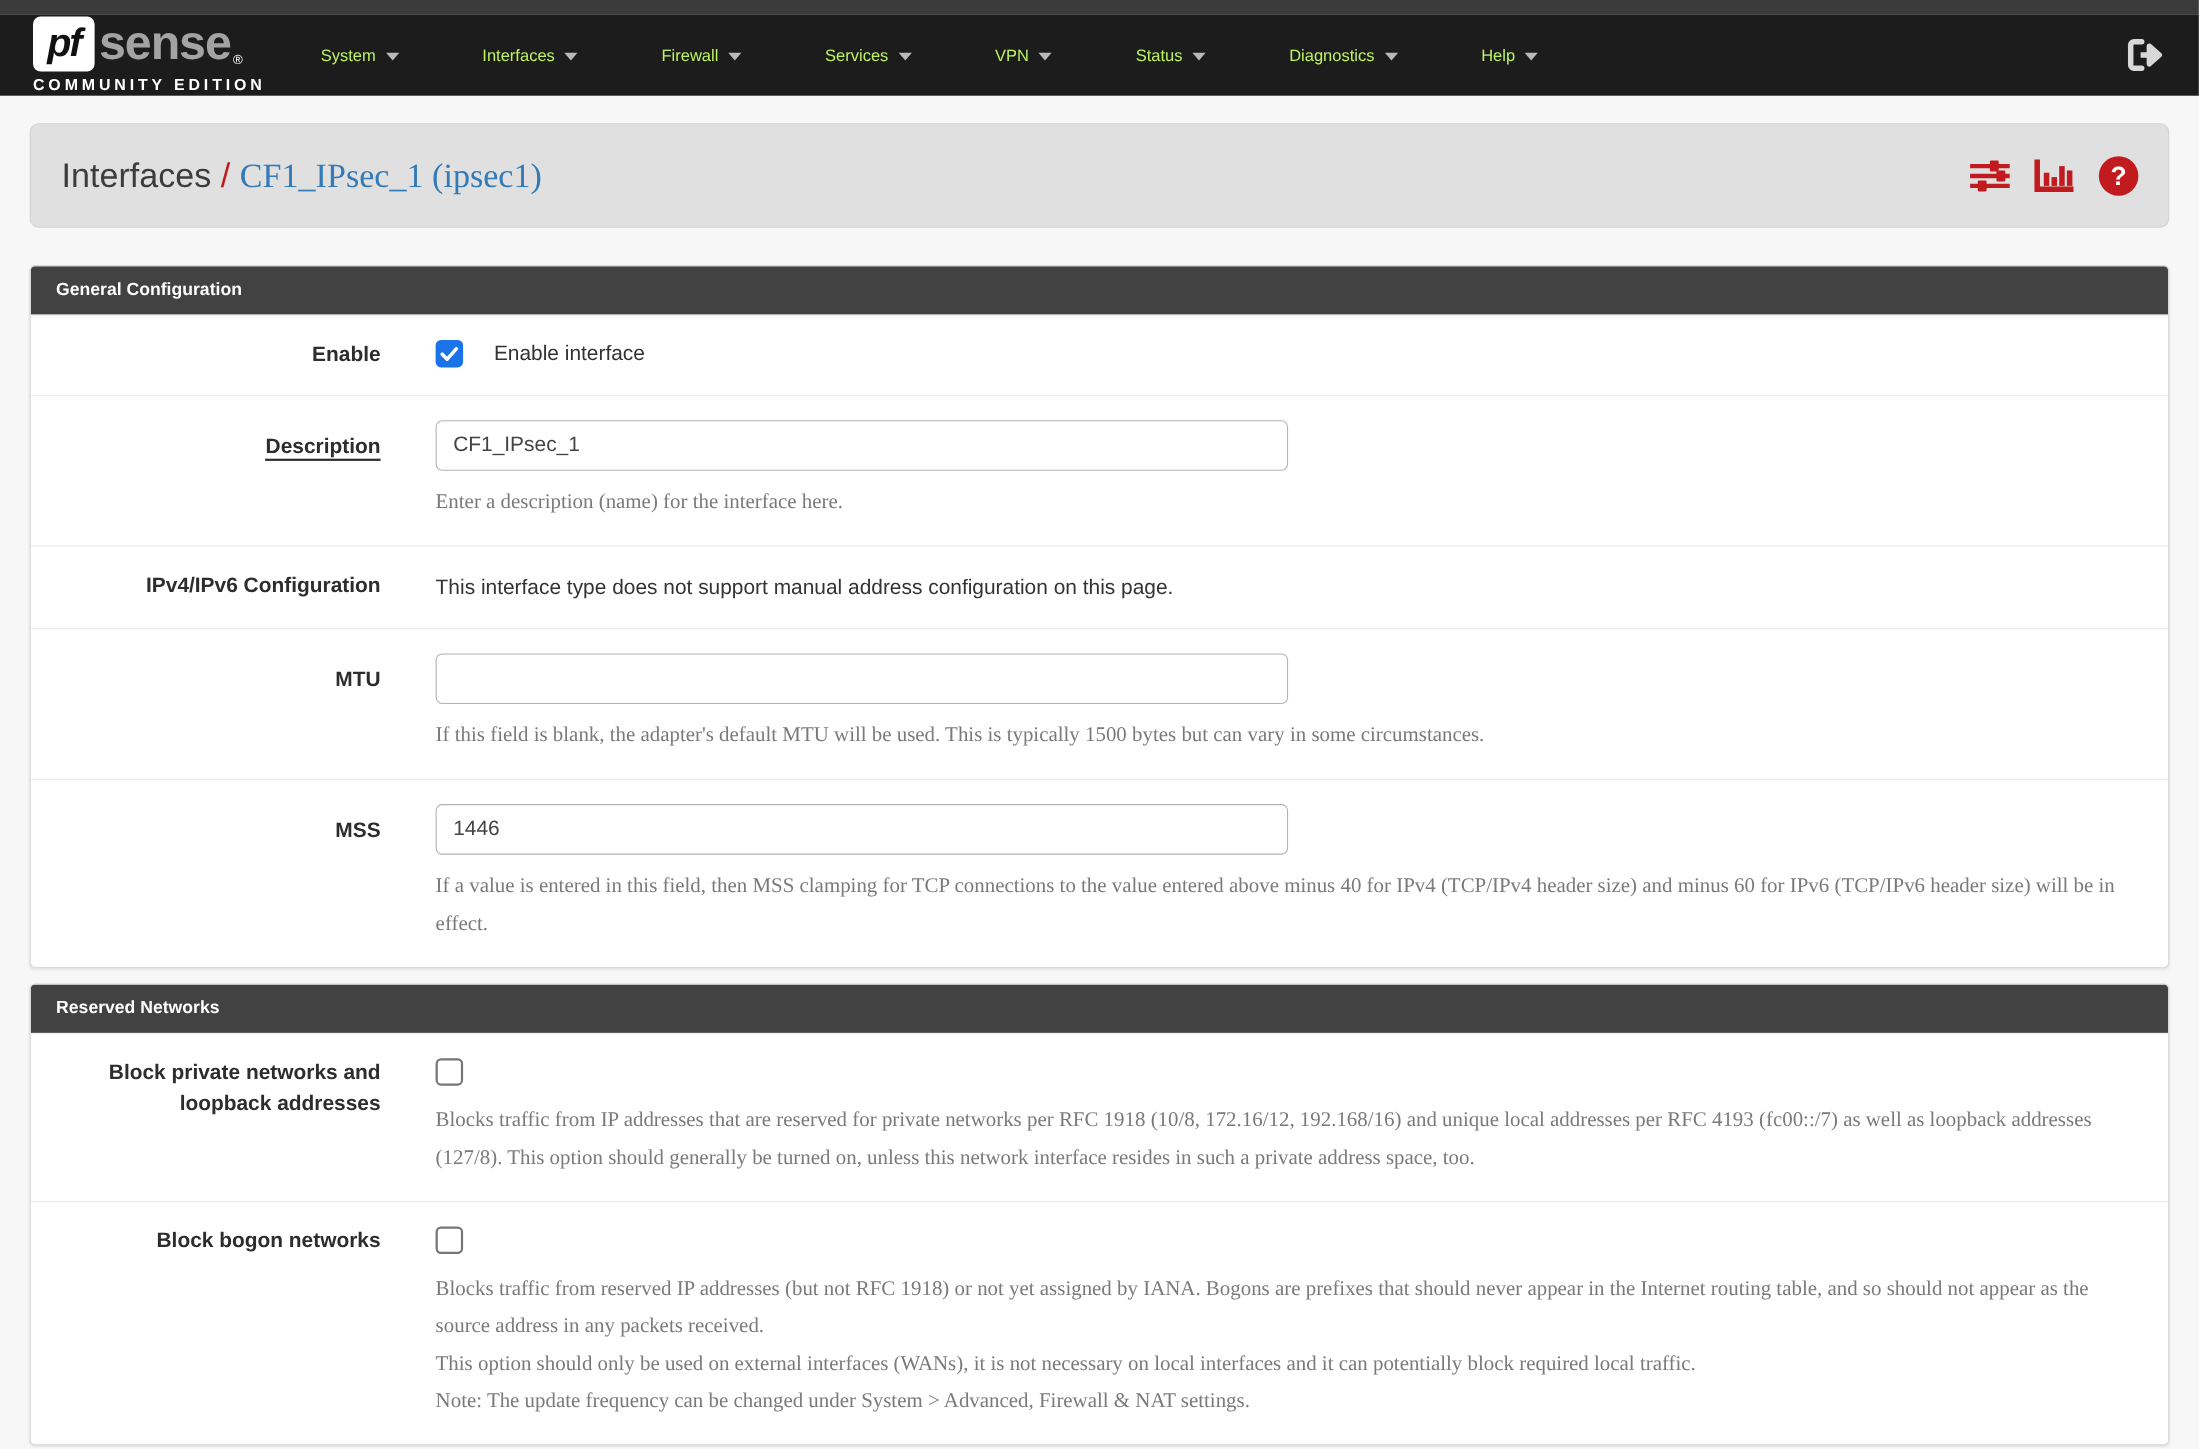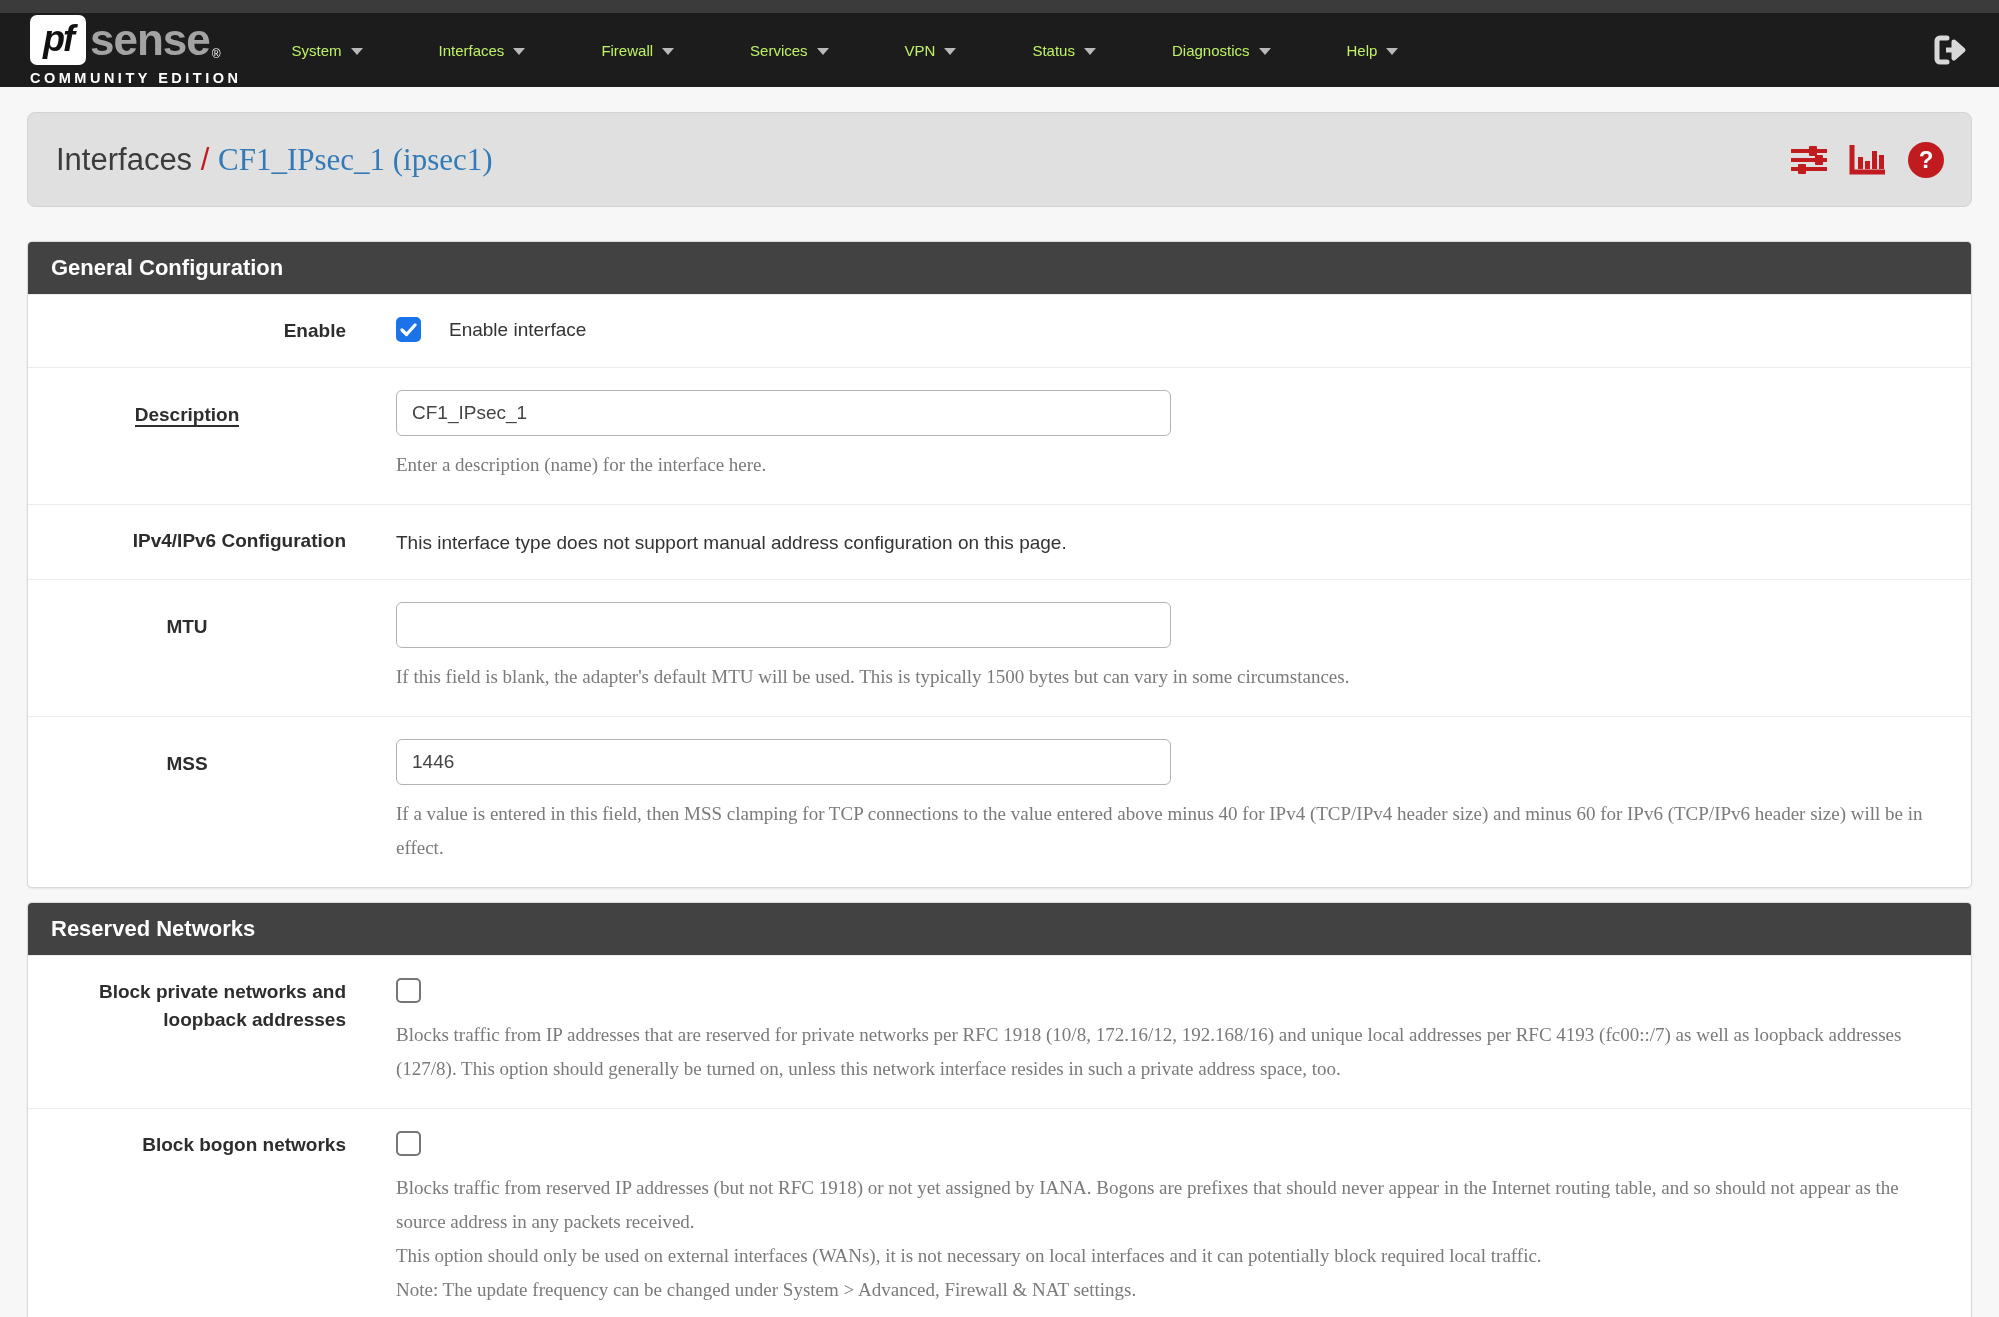--- a/index.html
+++ b/index.html
@@ -31,27 +31,27 @@
   .crumb-section { color:#3c3c3c; cursor:pointer; }
   .crumb-sep { color:#c11a1f; }
   .crumb-page { color:#337ab7; cursor:pointer;font-family:Liberation Serif, serif; }
   .crumb-icons { margin-left:auto; display:flex; align-items:center; gap:20px; }
   .icon-btn { cursor:pointer; display:flex; align-items:center; }
 
   
   .panel { margin:34px 27px 0 27px; width:1945px; background:#fff;
     border:1px solid #dadada; border-radius:5px; box-shadow:0 1px 2px rgba(0,0,0,.08); overflow:hidden; }
   .panel + .panel { margin-top:14px; }
-  .panel-heading { background:#424242; color:#fff; font-weight:bold; font-size:22px; padding:13px 23px; }
+  .panel-heading { background:#424242; color:#fff; font-weight:bold; font-size:16px; padding:13px 23px; }
   .row { display:flex; padding:22px 28px 22px 0; border-top:1px solid #ececec; }
   .row:first-child { border-top:none; }
   .label-col { width:318px; text-align:right; font-weight:bold; font-size:19px; color:#2d2d2d;
     line-height:28px; flex-shrink:0; }
   .content-col { margin-left:50px; flex:1; font-size:19px; color:#333; }
-  .input-row .label-col { padding-top:11px;text-align:center; }
+  .input-row .label-col { padding-top:11px; }
   .req-underline { border-bottom:2px solid #2d2d2d; }
 
   .check-line { display:flex; align-items:center; gap:28px; cursor:pointer; }
   .checkbox { width:25px; height:25px; border:2px solid #767676; border-radius:5px; background:#fff;
     display:flex; align-items:center; justify-content:center; flex-shrink:0; cursor:pointer; }
   .checkbox.checked { background:#1a73e8; border-color:#1a73e8; }
   .checkbox svg { display:none; }
   .checkbox.checked svg { display:block; }
 
   .form-input { width:775px; height:46px; border:1px solid #b3b3b3; border-radius:6px;

